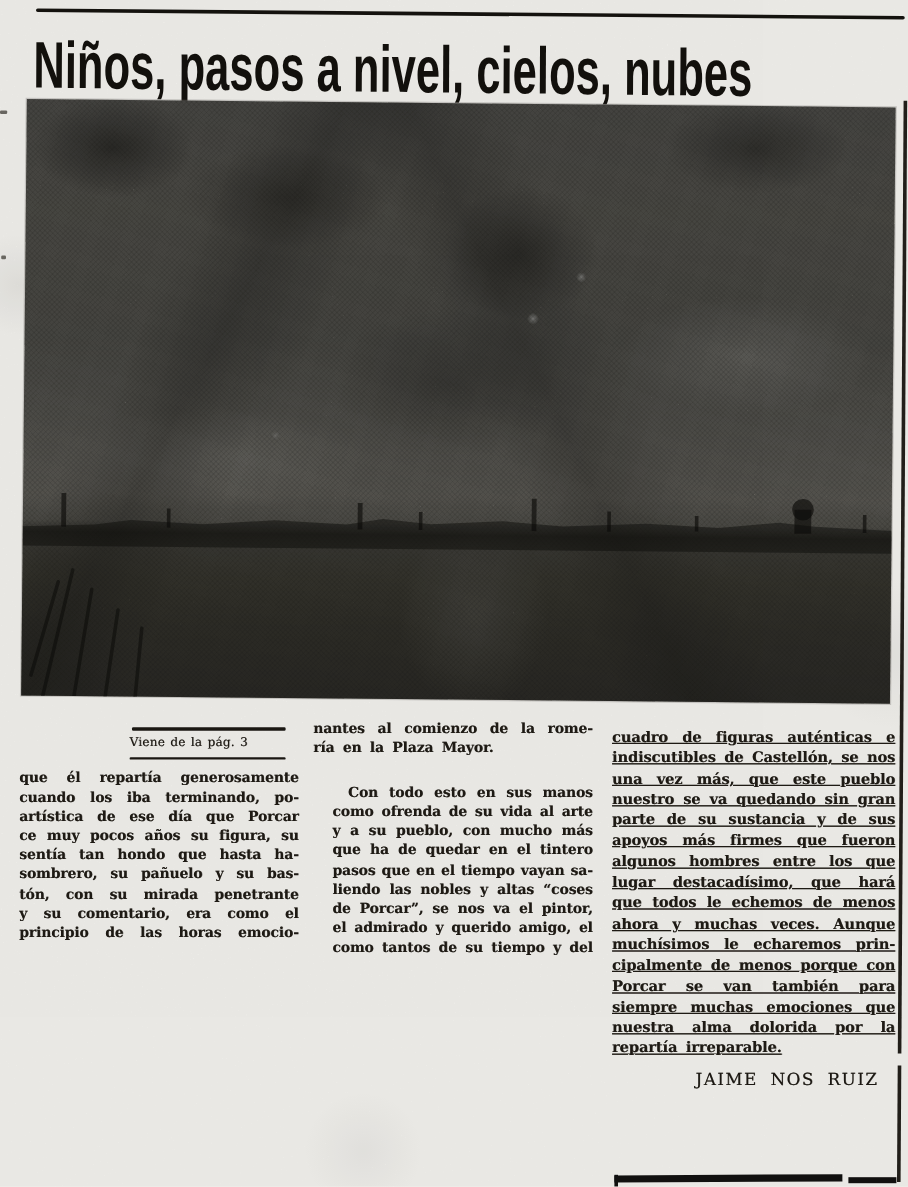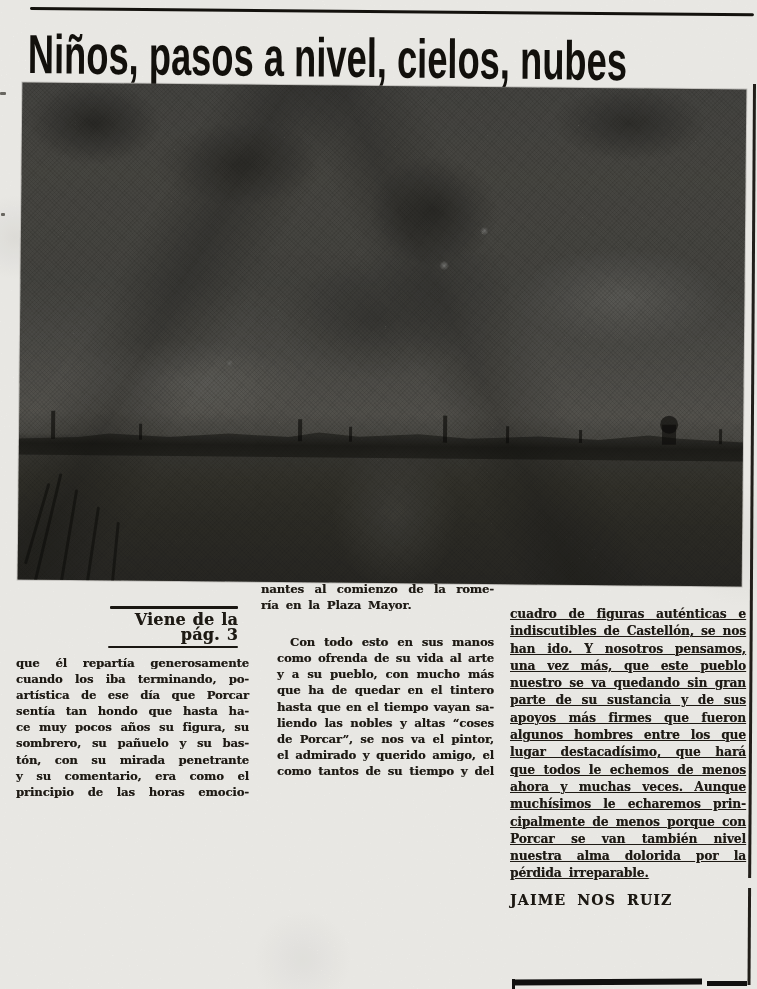--- a/index.html
+++ b/index.html
@@ -53,45 +53,45 @@
   .photo::after{
     content:"";position:absolute;inset:0;pointer-events:none;
     background:
       repeating-linear-gradient(45deg, rgba(20,20,16,.09) 0 1px, rgba(0,0,0,0) 1px 3px),
       repeating-linear-gradient(-45deg, rgba(20,20,16,.09) 0 1px, rgba(0,0,0,0) 1px 3px);
   }
   .photo-svg{position:absolute;inset:0;width:100%;height:100%;}
   
   .col{position:absolute;font-weight:700;color:#201c16;}
   .col-left{left:16px;top:606px;width:233px;}
-  .col-mid{left:261px;top:581px;width:233px;}
+  .col-mid{left:261px;top:599px;width:233px;}
   .col-right{left:510px;top:606px;width:236px;}
   .col-left .line,.col-mid .line{font-size:11.6px;line-height:16.1px;}
   .col-right .line{font-size:12.2px;line-height:17.3px;text-decoration:underline;}
   .line{
     text-align:justify;text-align-last:justify;
     letter-spacing:-.1px;white-space:nowrap;
     text-shadow:.3px 0 0 rgba(20,16,10,.55);
   }
   .line.flush{text-align:right;text-align-last:left;word-spacing:3px;}
   .line.indent{padding-left:13px;}
   .para + .para{margin-top:21px;margin-left:16px;}
   
   .cont-note{width:130px;margin-left:92px;margin-bottom:7px;}
   .cn-rule{height:2.5px;background:#1c1914;margin:0 0 3px 2px;border-radius:1px;}
   .cn-rule.bottom{margin:4px 0 0 0;}
   .cn-text{
-    font-size:16px;line-height:15px;font-weight:700;text-align:right;
+    font-size:10px;line-height:15px;font-weight:400;text-align:left;
     letter-spacing:.2px;word-spacing:1px;text-shadow:.3px 0 0 rgba(20,16,10,.55);
   }
   .col-body{display:block;}
   
   .byline{
-    margin-top:9px;padding-right:14px;
-    font-size:14px;font-weight:700;letter-spacing:1.2px;word-spacing:5px;
+    margin-top:9px;padding-right:14px;text-align:right;
+    font-size:14px;font-weight:400;letter-spacing:1.2px;word-spacing:5px;
     color:#1d1913;text-shadow:.3px 0 0 rgba(20,16,10,.55);
   }
   
   .right-rule{position:absolute;left:753px;top:84px;width:3px;height:901px;
     transform:rotate(.35deg);transform-origin:top left;}
   .rr-seg1{height:794px;background:#23201b;}
   .rr-gap{height:10px;}
   .rr-seg2{height:97px;background:#23201b;}
   .bottom-box-line{position:absolute;left:512px;top:979px;width:190px;height:6px;background:#121110;transform:rotate(-.3deg);}
   .bottom-box-line2{position:absolute;left:707px;top:981px;width:40px;height:5px;background:#121110;}
@@ -156,69 +156,69 @@
     <div class="cont-note">
       <div class="cn-rule"></div>
       <div class="cn-text">Viene de la pág. 3</div>
       <div class="cn-rule bottom"></div>
     </div>
     <div class="col-body">
         <div class="para">
           <div class="line">que él repartía generosamente</div>
           <div class="line">cuando los iba terminando, po-</div>
           <div class="line">artística de ese día que Porcar</div>
+          <div class="line">ce muy pocos años su figura, su</div>
           <div class="line">sentía tan hondo que hasta ha-</div>
-          <div class="line">ce muy pocos años su figura, su</div>
           <div class="line">sombrero, su pañuelo y su bas-</div>
           <div class="line">tón, con su mirada penetrante</div>
           <div class="line">y su comentario, era como el</div>
           <div class="line">principio de las horas emocio-</div>
         </div>
       </div>
   </div>
 
   <div class="col col-mid">
     <div class="col-body">
         <div class="para">
           <div class="line">nantes al comienzo de la rome-</div>
           <div class="line flush">ría en la Plaza Mayor.</div>
         </div>
         <div class="para">
           <div class="line indent">Con todo esto en sus manos</div>
           <div class="line">como ofrenda de su vida al arte</div>
           <div class="line">y a su pueblo, con mucho más</div>
           <div class="line">que ha de quedar en el tintero</div>
-          <div class="line">hasta que en el tiempo vayan sa-</div>
+          <div class="line">pasos que en el tiempo vayan sa-</div>
           <div class="line">liendo las nobles y altas “coses</div>
           <div class="line">de Porcar”, se nos va el pintor,</div>
           <div class="line">el admirado y querido amigo, el</div>
           <div class="line">como tantos de su tiempo y del</div>
         </div>
       </div>
   </div>
 
   <div class="col col-right">
     <div class="col-body">
         <div class="para">
           <div class="line">cuadro de figuras auténticas e</div>
           <div class="line">indiscutibles de Castellón, se nos</div>
-          <div class="line">han ido. Y nosotros pensamos,</div>
           <div class="line">una vez más, que este pueblo</div>
           <div class="line">nuestro se va quedando sin gran</div>
           <div class="line">parte de su sustancia y de sus</div>
           <div class="line">apoyos más firmes que fueron</div>
           <div class="line">algunos hombres entre los que</div>
           <div class="line">lugar destacadísimo, que hará</div>
           <div class="line">que todos le echemos de menos</div>
           <div class="line">ahora y muchas veces. Aunque</div>
           <div class="line">muchísimos le echaremos prin-</div>
           <div class="line">cipalmente de menos porque con</div>
-          <div class="line">Porcar se van también nivel</div>
+          <div class="line">Porcar se van también para</div>
+          <div class="line">siempre muchas emociones que</div>
           <div class="line">nuestra alma dolorida por la</div>
-          <div class="line flush">pérdida irreparable.</div>
+          <div class="line flush">repartía irreparable.</div>
         </div>
       </div>
     <div class="byline">JAIME NOS RUIZ</div>
   </div>
 
   <div class="right-rule">
     <div class="rr-seg1"></div>
     <div class="rr-gap"></div>
     <div class="rr-seg2"></div>
   </div>

